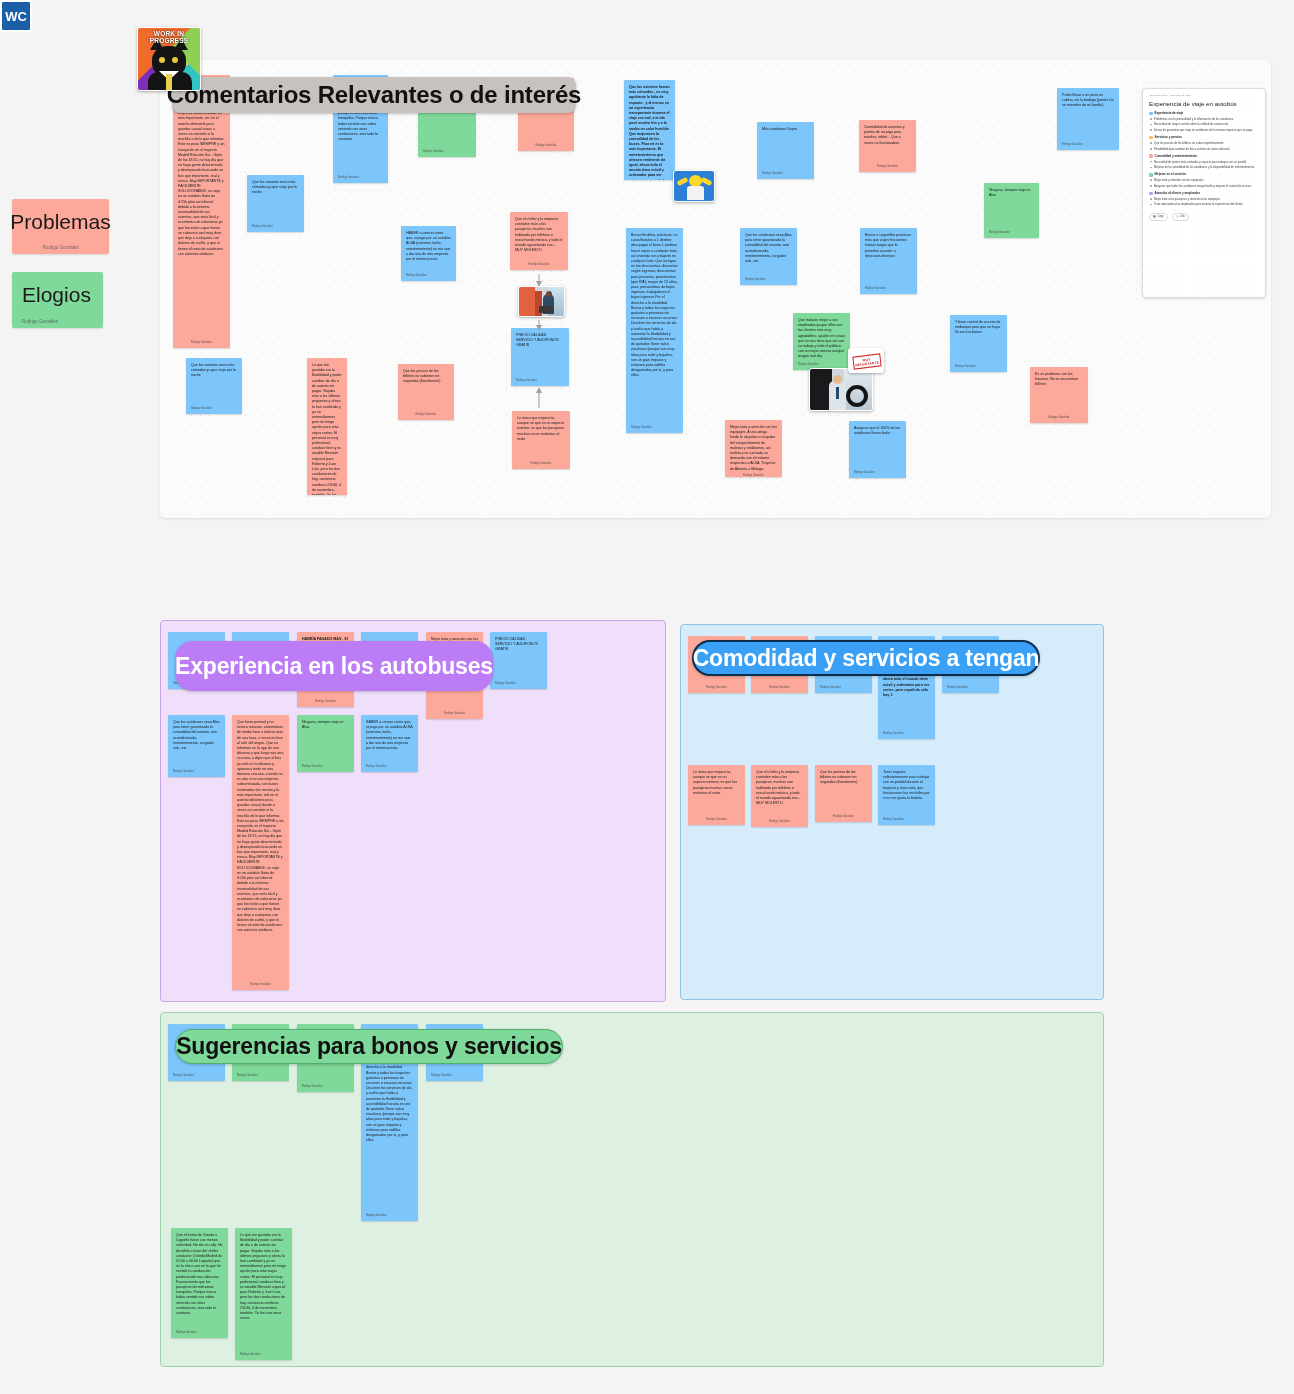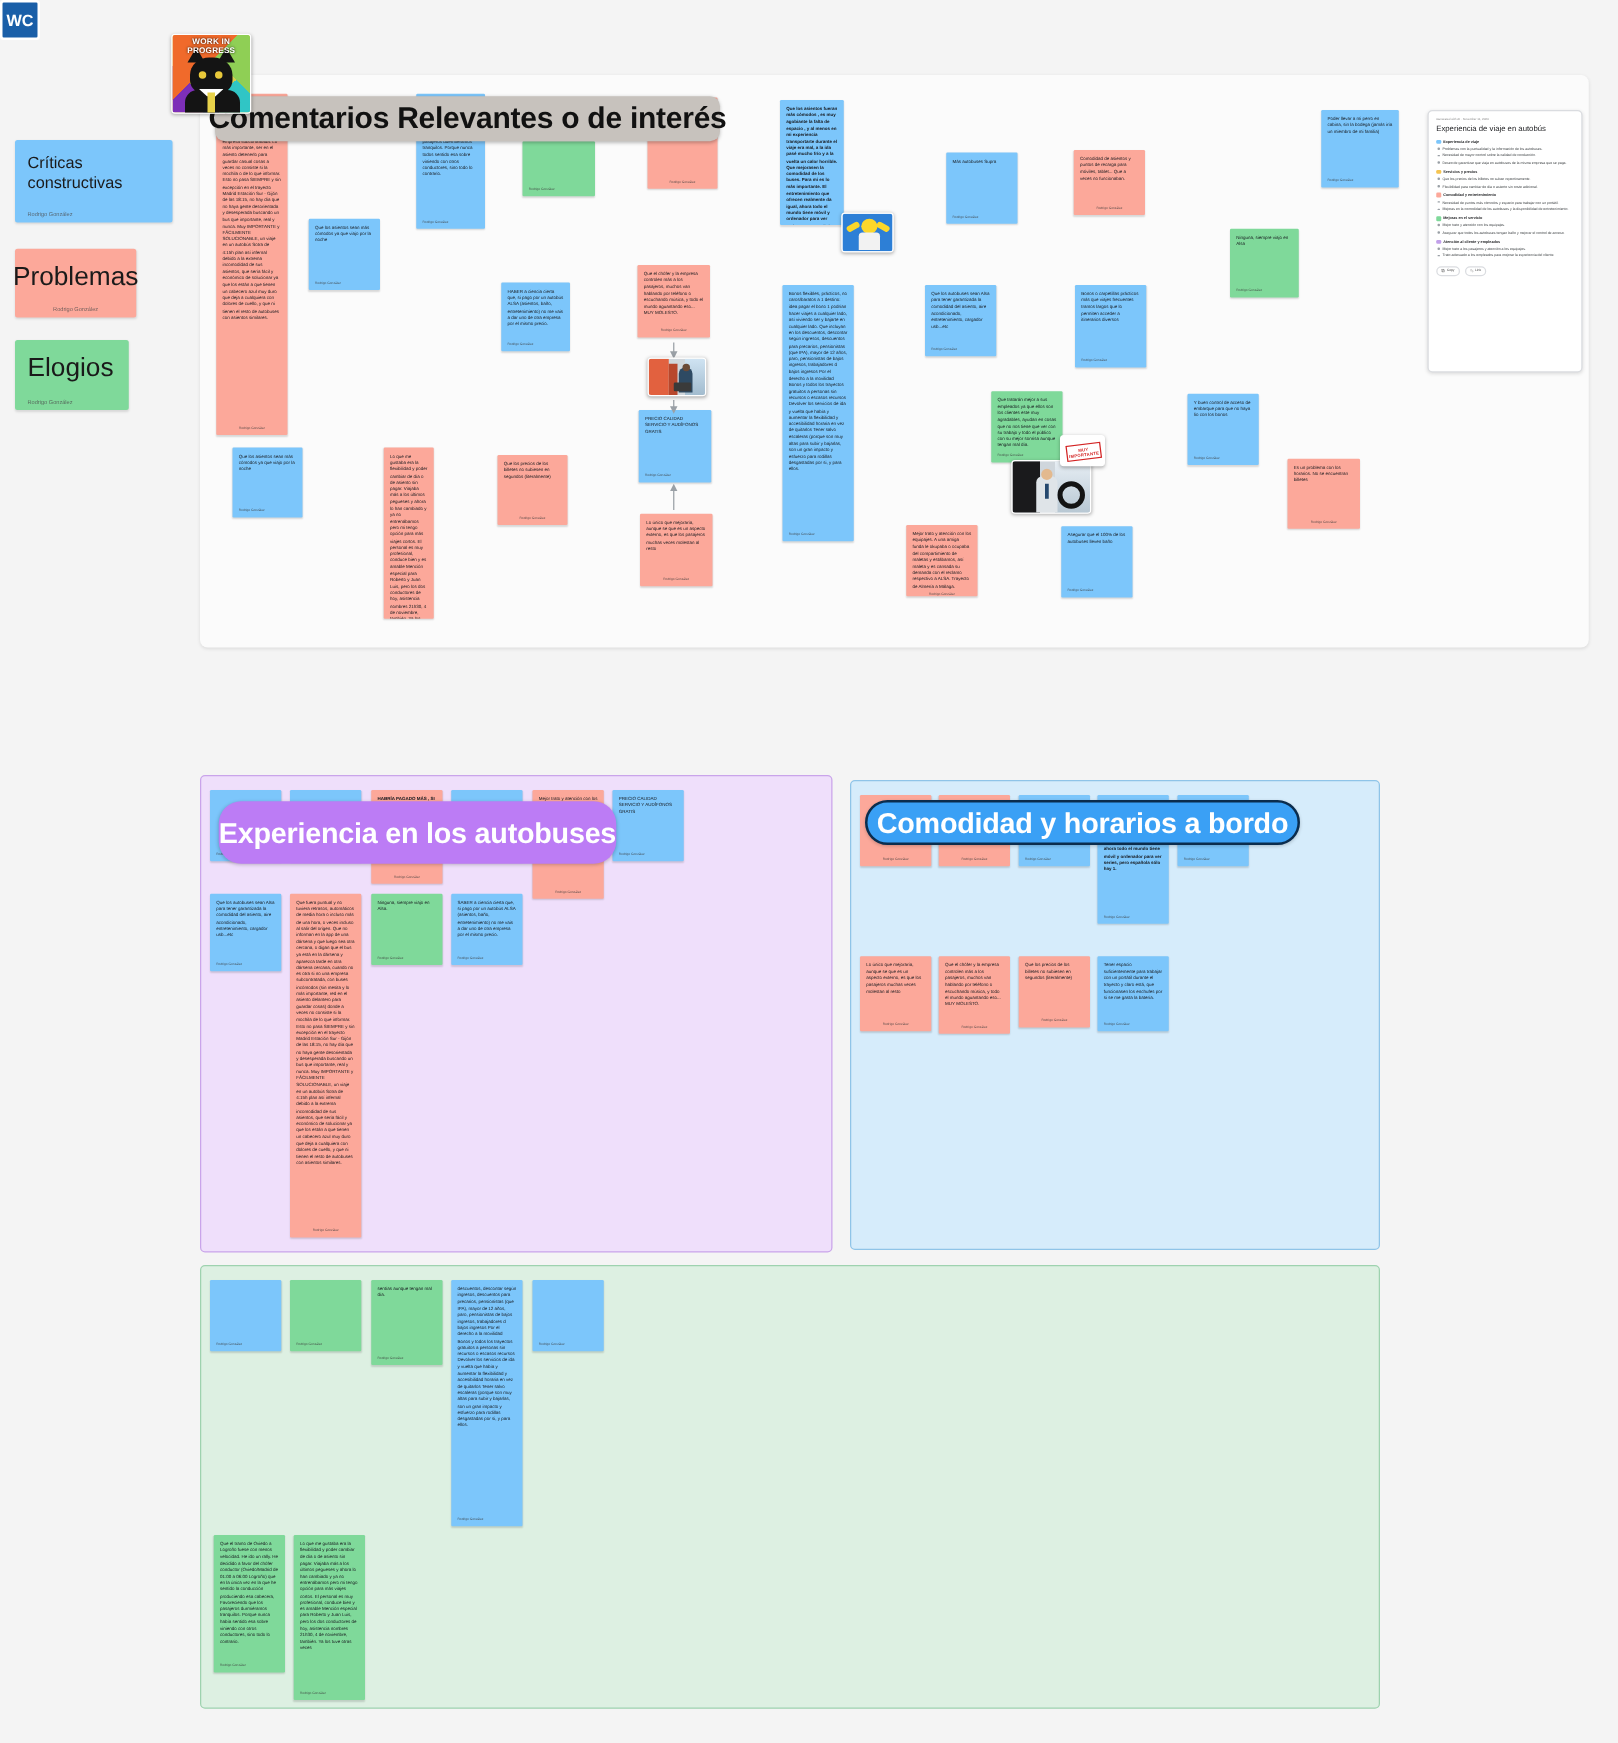--- a/index.html
+++ b/index.html
@@ -213,24 +213,20 @@
      border-radius:6px; padding:1.5px 3px; display:flex; align-items:center; gap:1.5px; }
   .dot-grid { position:absolute; inset:0; pointer-events:none;
      background-image: radial-gradient(#d9d9d9 .5px, transparent .5px);
      background-size: 9px 9px; opacity:.9; }
 </style>
 </head>
 <body>
 
 <div id="board">
 
-  <div class="legend-card blue" style="left:12px; top:112px; width:126px; height:66px; background:#7cc6fb;">
-    <div class="lc-title">Críticas constructivas</div>
-    <div class="lc-author">Rodrigo González</div>
-  </div>
 
   <div class="legend-card red" style="left:12px; top:199px; width:97px; height:55px; background:#fca89a;">
     <div class="lc-title big">Problemas</div>
     <div class="lc-author">Rodrigo González</div>
   </div>
 
   <div class="legend-card green" style="left:12px; top:272px; width:91px; height:56px; background:#7fd99a;">
     <div class="lc-title big">Elogios</div>
     <div class="lc-author">Rodrigo González</div>
   </div>
@@ -578,21 +574,21 @@
   <div class="note red" style="left:815px; top:765px; width:57px; height:57px;">
     <span class="nt">Que los precios de los billetes no subiesen en segundos (literalmente)</span>
     <span class="na">Rodrigo González</span>
   </div>
   <div class="note blue" style="left:878px; top:765px; width:57px; height:60px;">
     <span class="nt">Tener espacio suficientemente para trabajar con un portátil durante el trayecto y claro está, que funcionasen los enchufes por si se me gasta la batería.</span>
     <span class="na">Rodrigo González</span>
   </div>
 
   <div class="banner" id="banner-com">
-    <span>Comodidad y horarios a bordo</span>
+    <span>Comodidad y servicios a tengan</span>
   </div>
 
   <div class="frame" id="frame-sug"></div>
 
   <div class="note blue" style="left:168px; top:1024px; width:57px; height:57px;">
     <span class="nt"></span>
     <span class="na">Rodrigo González</span>
   </div>
   <div class="note green" style="left:232px; top:1024px; width:57px; height:57px;">
     <span class="nt"></span>
@@ -612,14 +608,17 @@
   </div>
   <div class="note green" style="left:171px; top:1228px; width:57px; height:110px;">
     <span class="nt">Que el tramo de Oviedo a Logroño fuese con menos velocidad. He ido un rally. He decidido a favor del chófer conductor (Oviedo/Madrid de 01:00 a 06:00 Logroño) que en la única vez en la que he sentido la conducción produciendo esa cabecera, Favoreciendo que los pasajeros durmiéramos tranquilos. Porque nunca había sentido esa sobre viniendo con otros conductores, sino todo lo contrario.</span>
     <span class="na">Rodrigo González</span>
   </div>
   <div class="note green" style="left:235px; top:1228px; width:57px; height:132px;">
     <span class="nt">Lo que me gustaba era la flexibilidad y poder cambiar de día o de asiento sin pagar. Viajaba más a los últimos pegueses y ahora lo han cambiado y ya no entrenábamos pero mi tengo opción para más viajes cortos. El personal es muy profesional, conduce bien y es amable Mención especial para Roberto y Juan Luis, pero los dos conductores de hoy, asistencia nombres 21h30, 4 de noviembre, también. Ya los tuve otras veces</span>
     <span class="na">Rodrigo González</span>
   </div>
 
+  <div class="banner" id="banner-sug">
+    <span>Sugerencias para bonos y servicios</span>
+  </div>
 
 </div>
 
 </body></html>

